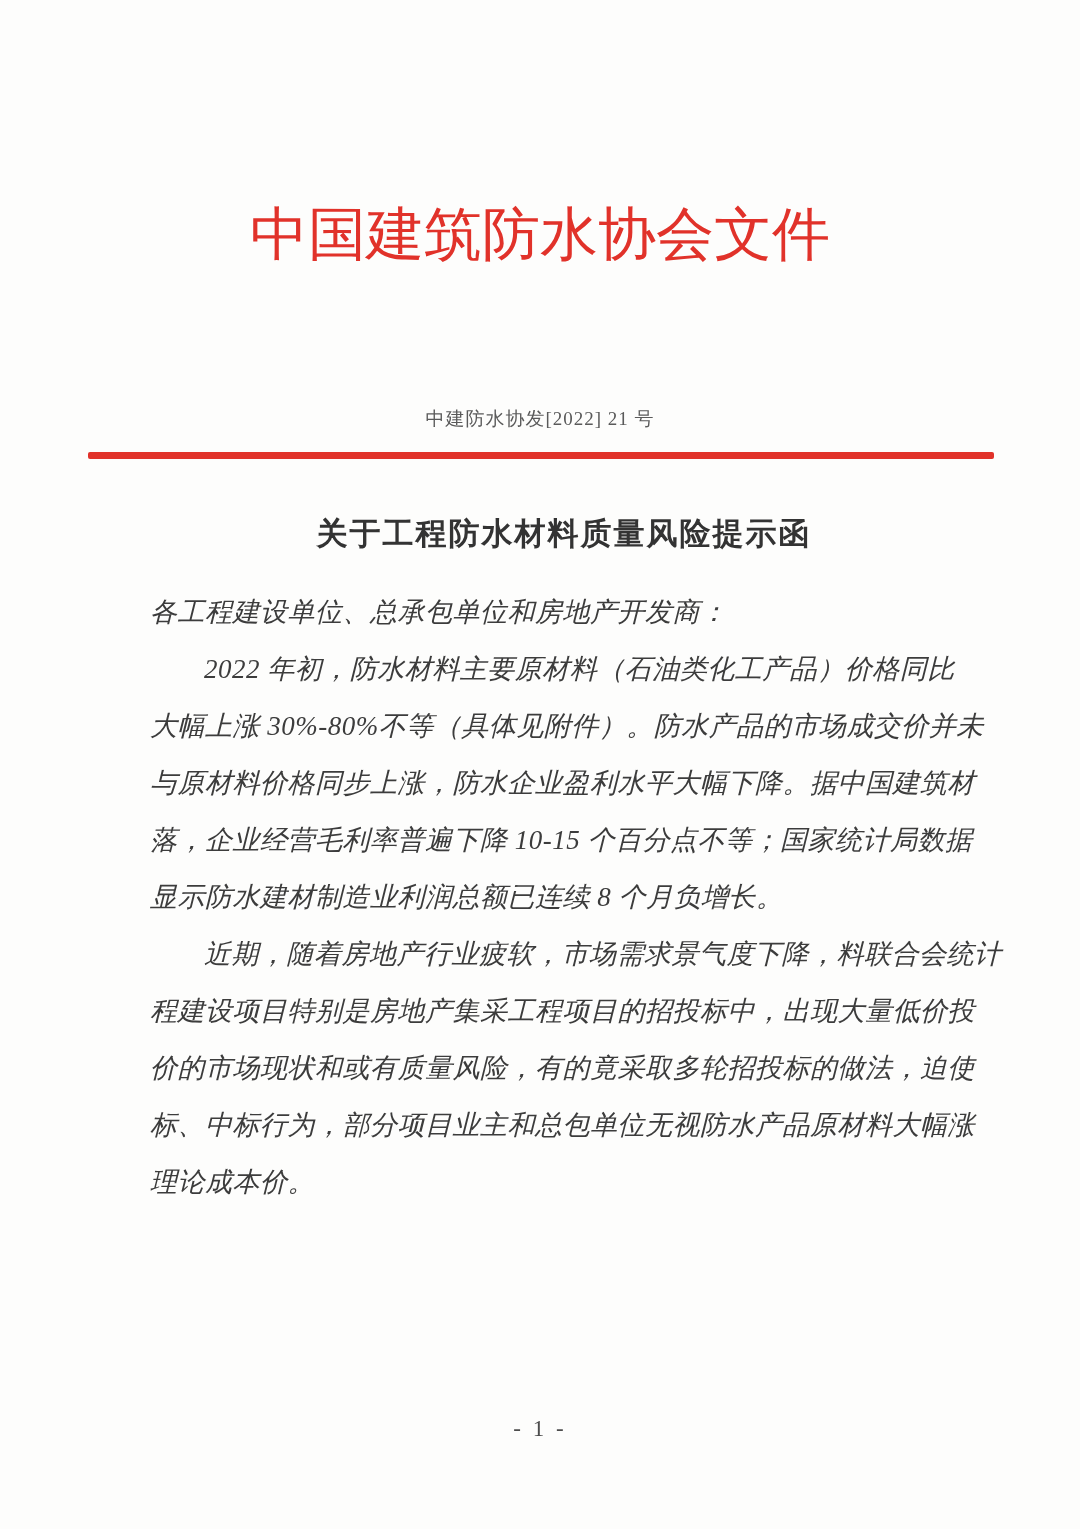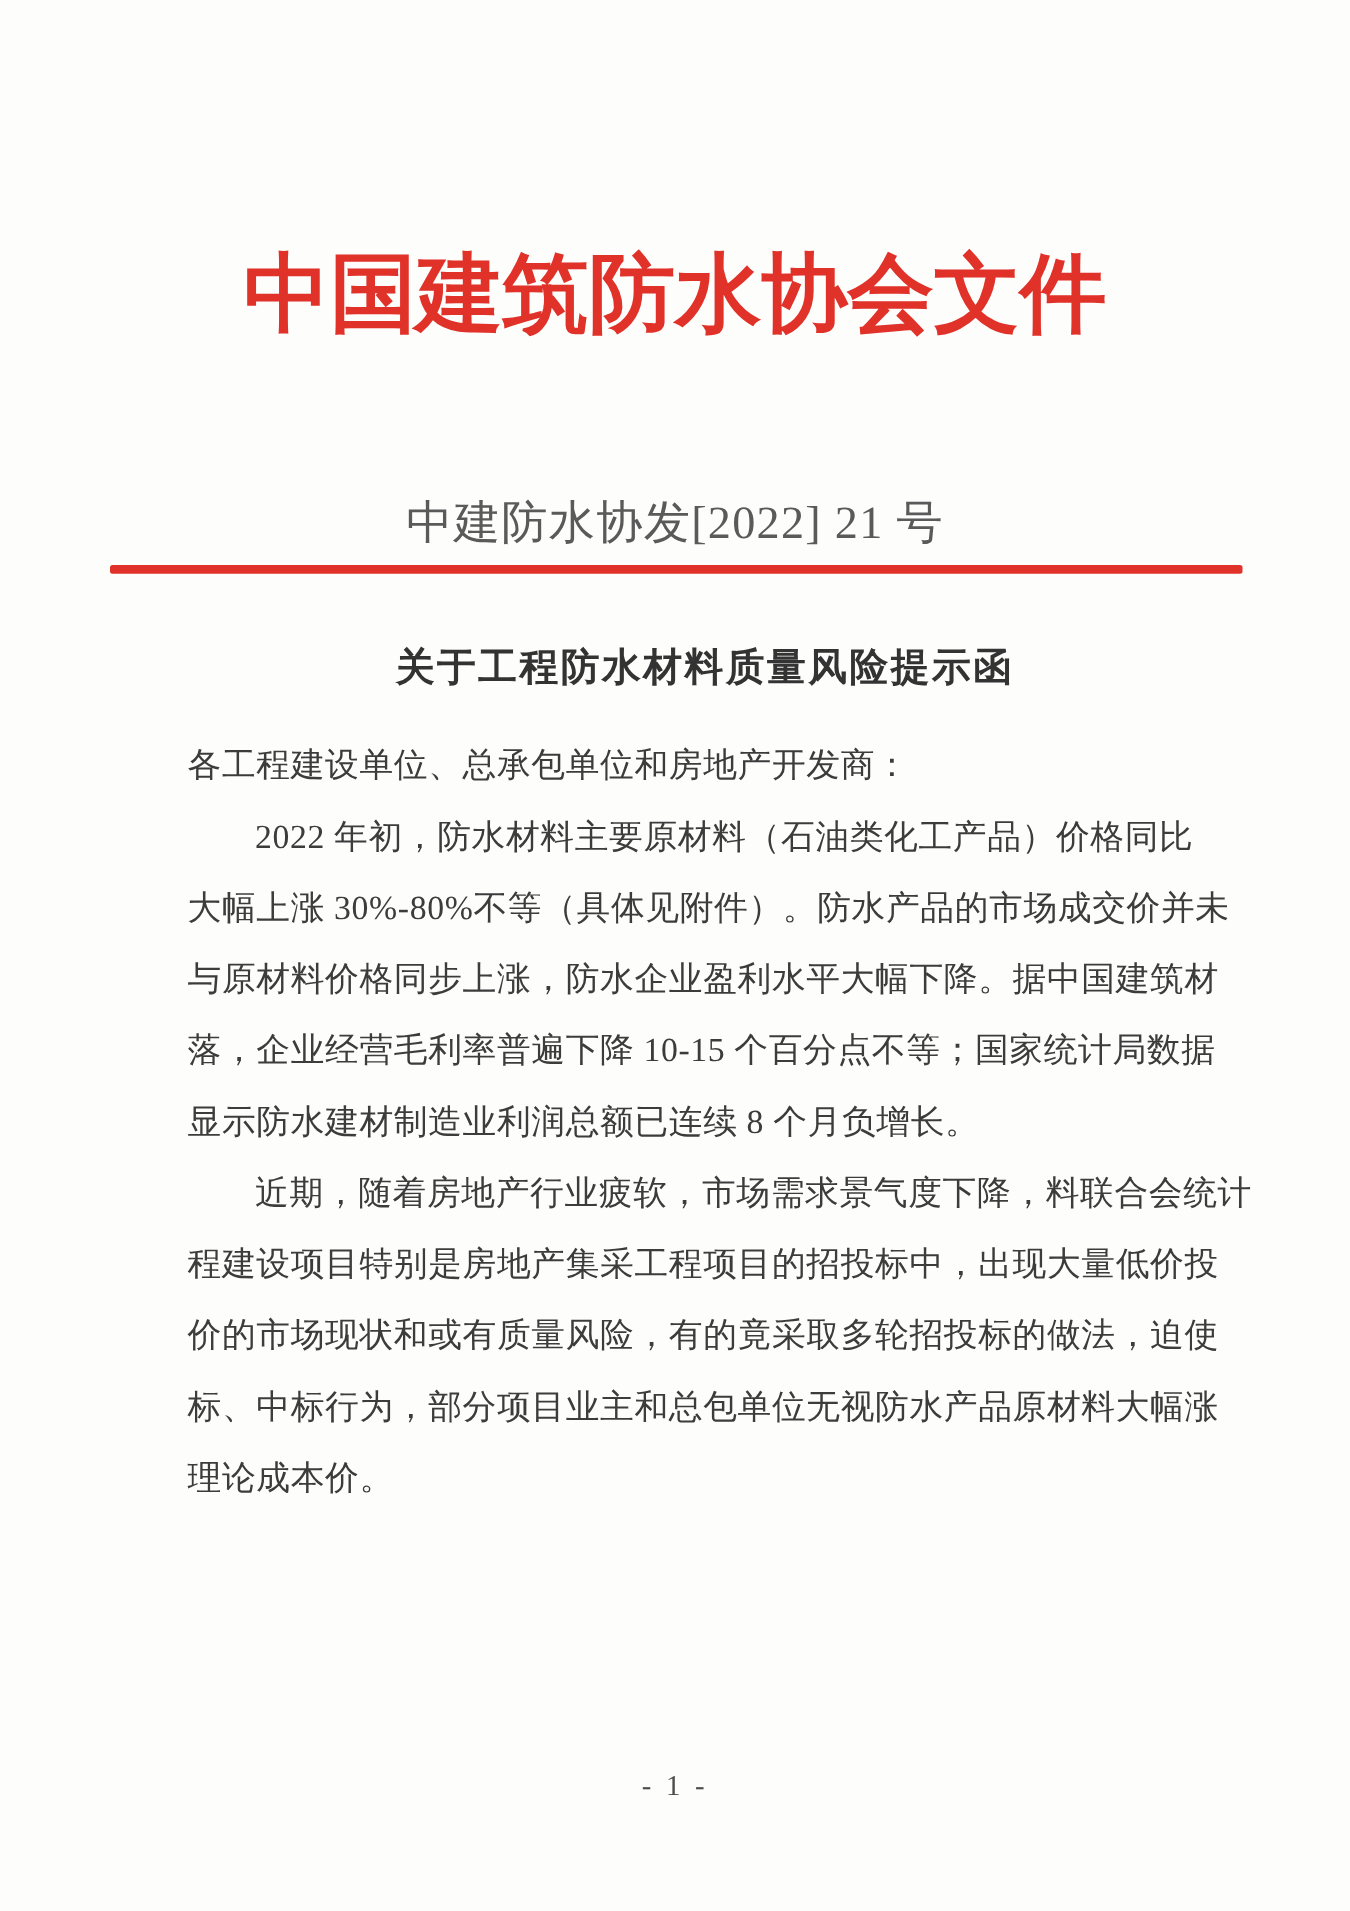--- a/index.html
+++ b/index.html
@@ -19,34 +19,34 @@
     font-family: "Liberation Serif", "DejaVu Serif", serif;
     color: var(--text-color);
     overflow: hidden;
   }
   .org-title {
     position: absolute;
     top: 172px;
     left: 0;
     width: 100%;
     text-align: center;
-    font-size: 69px;
+    font-size: 58px;
     line-height: 126px;
-    font-weight: bold;
+    font-weight: normal;
     color: var(--accent-red);
     letter-spacing: 0px;
     white-space: nowrap;
   }
   .doc-number {
     position: absolute;
     top: 396px;
     left: 0;
     width: 100%;
     text-align: center;
-    font-size: 37px;
+    font-size: 19px;
     line-height: 46px;
     color: var(--muted-text);
     letter-spacing: 1px;
   }
   .red-divider {
     position: absolute;
     top: 452px;
     left: 88px;
     width: 906px;
     height: 7px;
@@ -66,20 +66,21 @@
     color: #333333;
     margin-left: 24px;
   }
   .body-block {
     position: absolute;
     top: 584px;
     left: 150px;
     width: 790px;
     font-size: 27px;
     color: var(--text-color);
+    font-style: italic;
   }
   .paragraph { margin: 0; }
   .line {
     height: 57px;
     line-height: 57px;
     text-align: justify;
     text-align-last: justify;
     text-justify: inter-ideograph;
     white-space: nowrap;
     letter-spacing: 0.5px;

